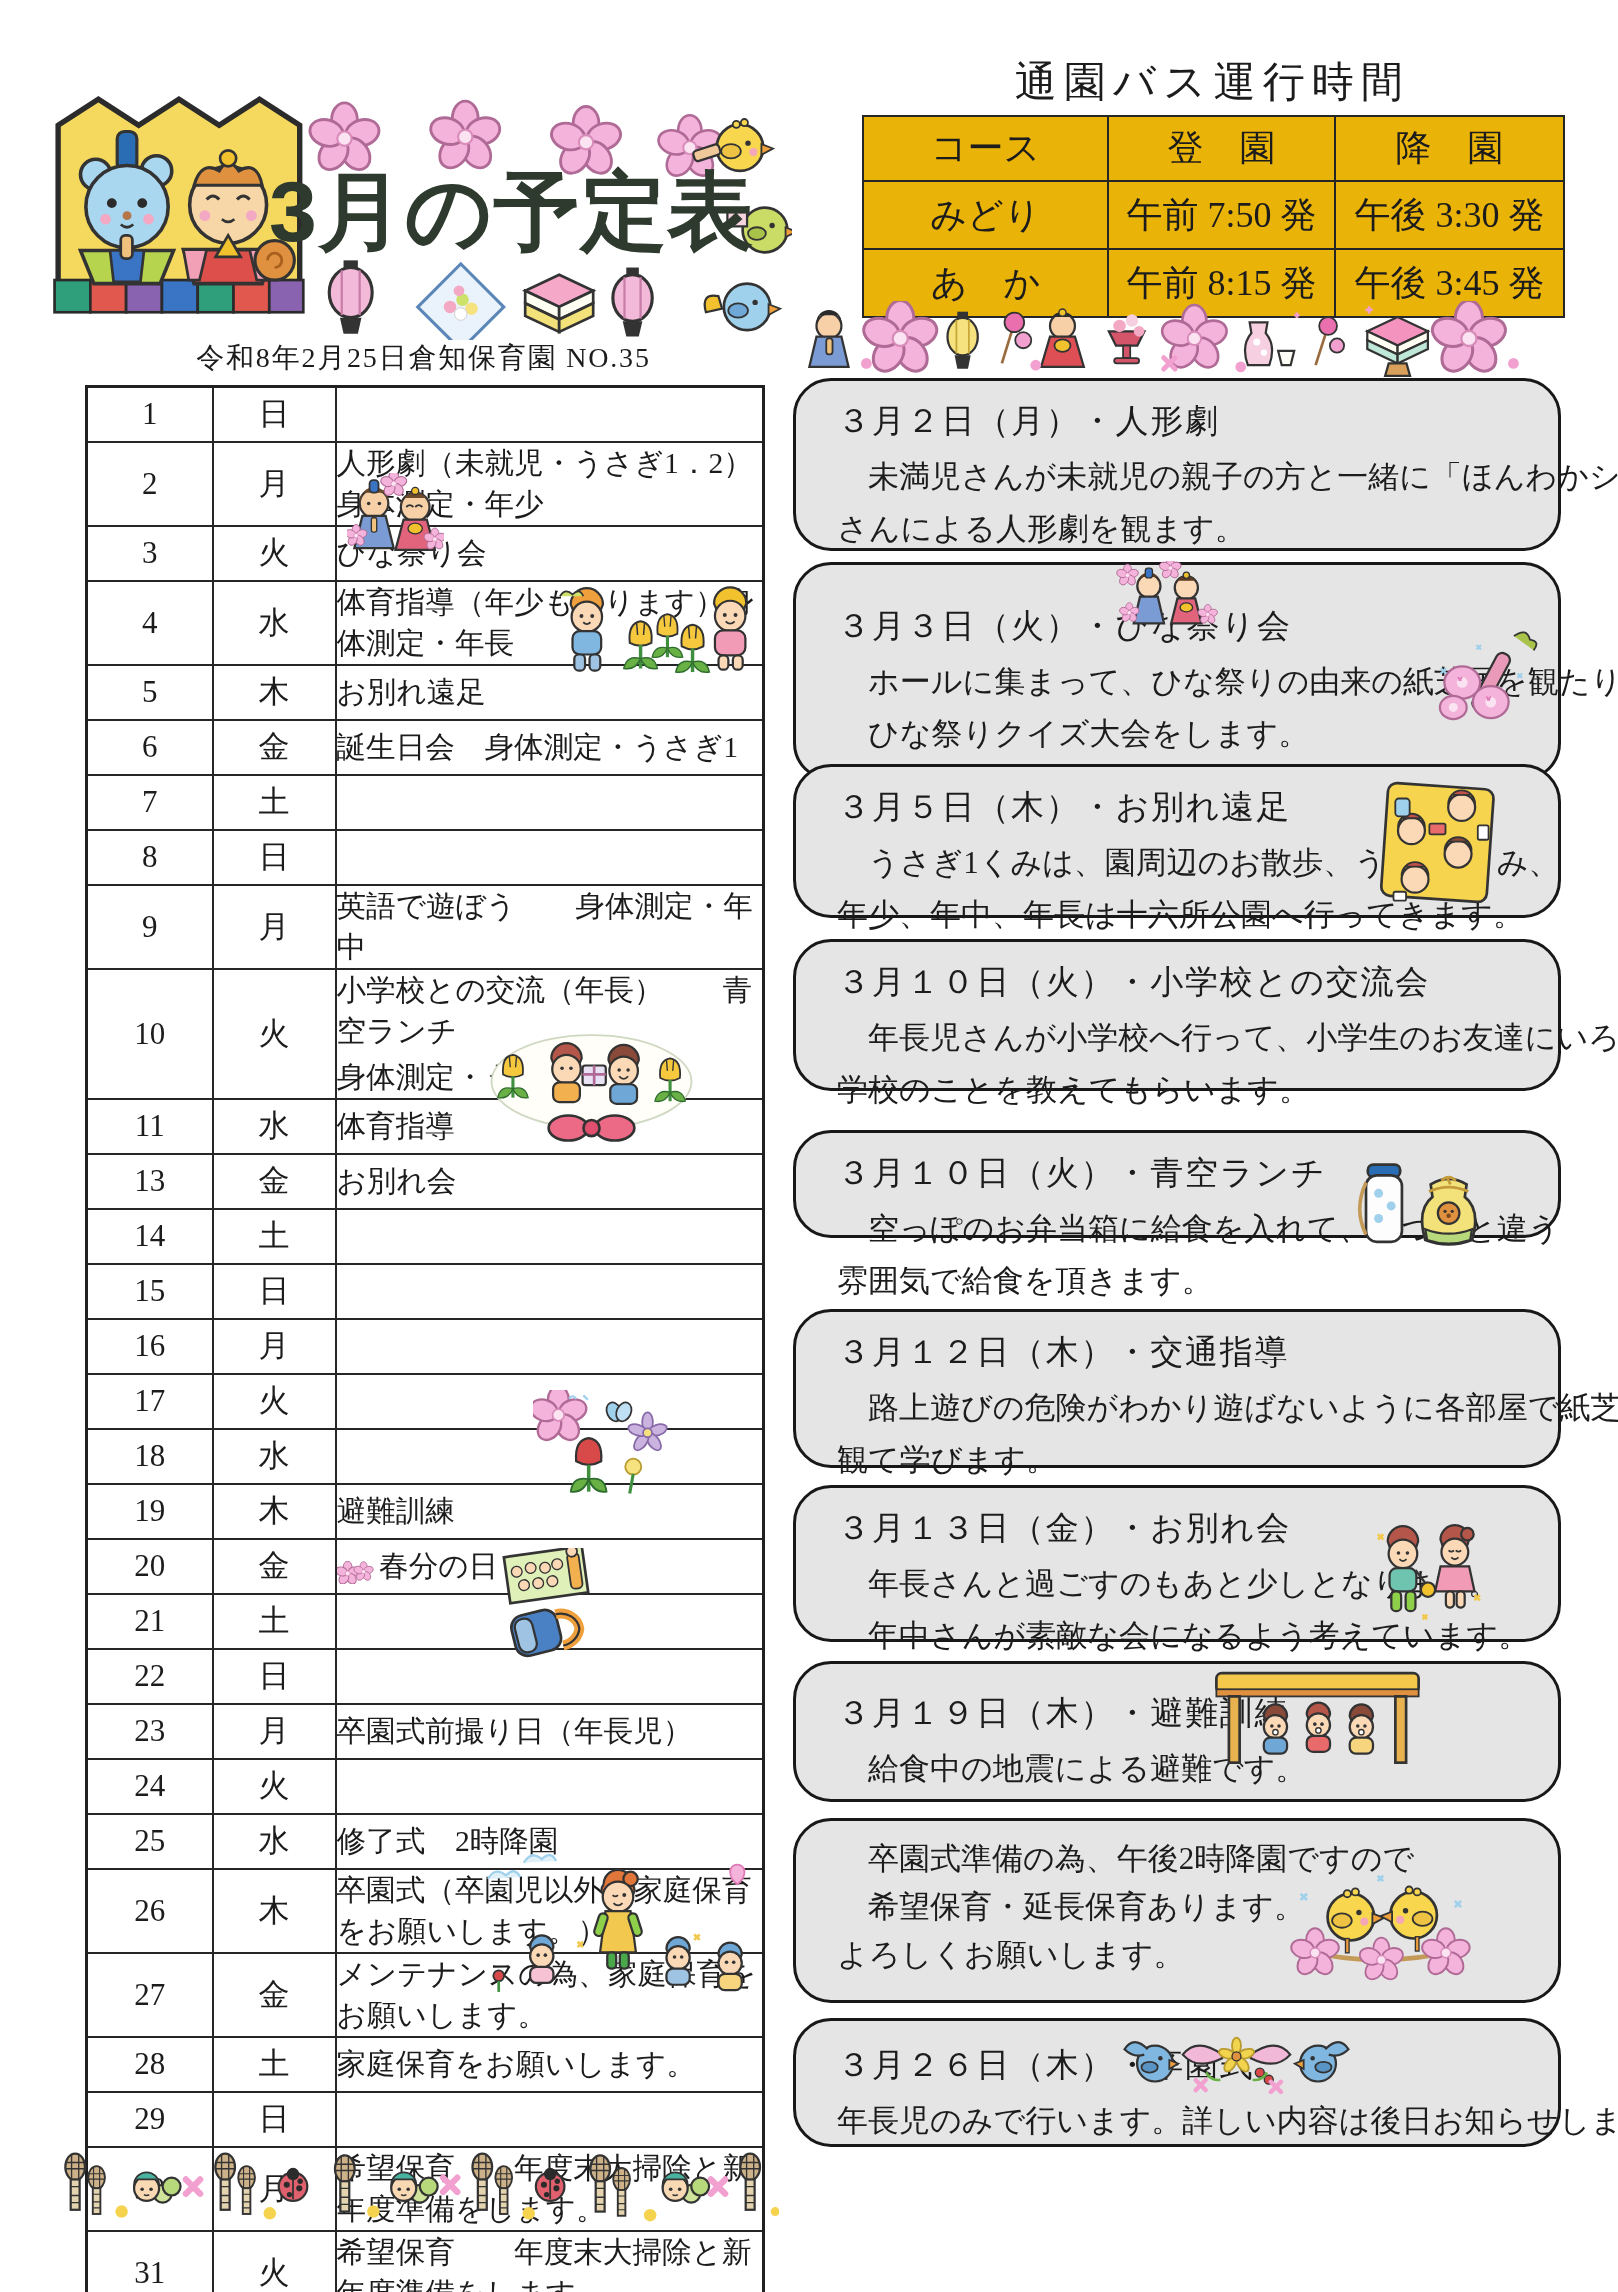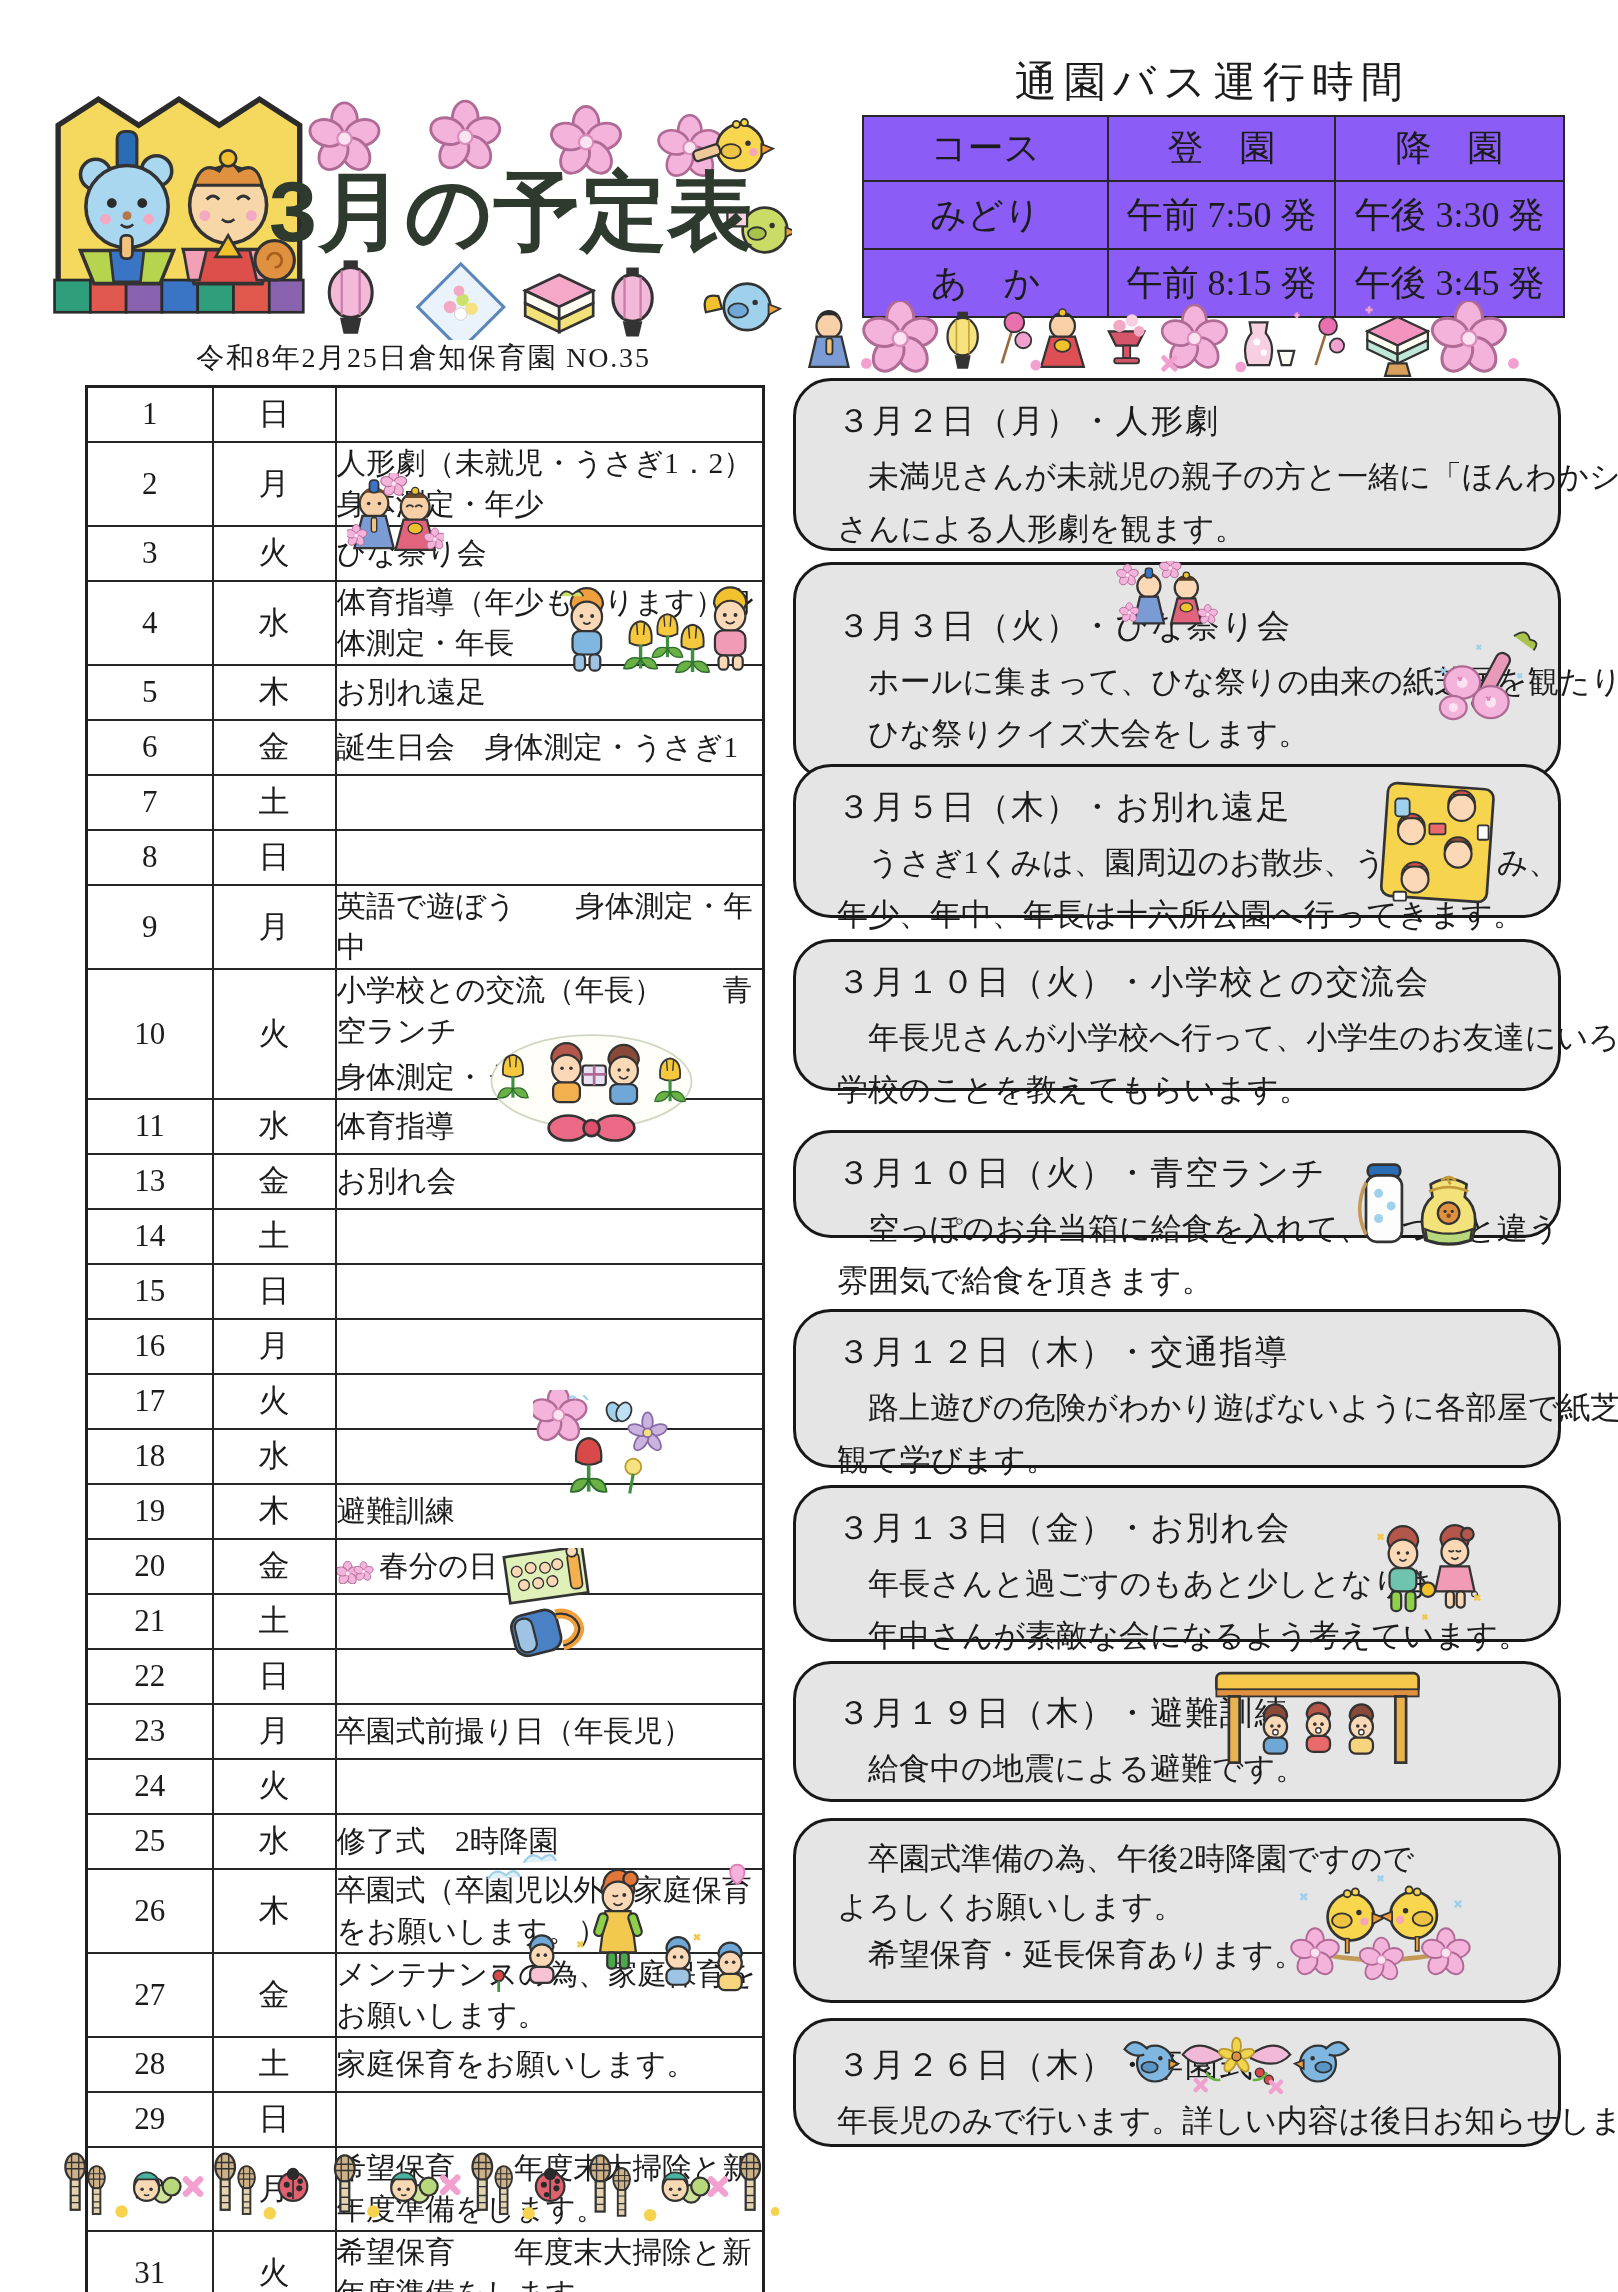--- a/index.html
+++ b/index.html
@@ -12,21 +12,21 @@
   .page-title{position:absolute;left:269px;top:154px;width:502px;
     font-family:"Liberation Sans","DejaVu Sans",sans-serif;
     font-weight:bold;font-size:86px;letter-spacing:0.9px;color:#2d3a2d;white-space:nowrap;}
   .doc-info{position:absolute;left:85px;top:339px;width:677px;text-align:center;
     font-size:28px;letter-spacing:1.8px;}
 
   
   .bus-title{position:absolute;left:862px;top:54px;width:701px;text-align:center;
     font-size:42px;letter-spacing:7.2px;}
   .bus{position:absolute;left:862px;top:115px;border-collapse:collapse;table-layout:fixed;
-    background:#8b5cf6;}
+    background:#eab308;}
   .bus td{border:2.7px solid #262626;text-align:center;font-size:36px;padding:0;}
   .bus tr.h td{height:63px;}
   .bus tr.r td{height:66px;}
 
   
   .cal{position:absolute;left:85px;top:385px;border-collapse:collapse;table-layout:fixed;
     width:677px;}
   .cal td{border:2.3px solid #262626;padding:0;vertical-align:middle;}
   .cal tr{height:55px;}
   .cal tr.tall{height:109px;}
@@ -682,22 +682,22 @@
     <div class="ebox-title">３月１３日（金）・お別れ会</div>
     <div class="ebox-line">　年長さんと過ごすのもあと少しとなります。</div>
     <div class="ebox-line">　年中さんが素敵な会になるよう考えています。</div>
   </div>
   <div class="ebox" style="top:1661px;height:141px;padding-top:27px">
     <div class="ebox-title">３月１９日（木）・避難訓練</div>
     <div class="ebox-line">　給食中の地震による避難です。</div>
   </div>
   <div class="ebox" style="top:1818px;height:185px;padding-top:14.3px">
     <div class="ebox-line" style="line-height:48px">　卒園式準備の為、午後2時降園ですので</div>
+    <div class="ebox-line" style="line-height:48px">　希望保育・延長保育あります。</div>
     <div class="ebox-line" style="line-height:48px">よろしくお願いします。</div>
-    <div class="ebox-line" style="line-height:48px">　希望保育・延長保育あります。</div>
   </div>
   <div class="ebox" style="top:2018px;height:129px;padding-top:21.5px">
     <div class="ebox-title">３月２６日（木）・卒園式</div>
     <div class="ebox-line">年長児のみで行います。詳しい内容は後日お知らせします。</div>
   </div>
 
   <div class="ill" style="left:1115px;top:561px;width:107px;height:66px">
     <svg viewBox="0 0 120 74">
       <g transform="translate(38,38)">
         <circle cy="-10" r="13" fill="#fbd9b6" stroke="#333" stroke-width="2.5"></circle>

